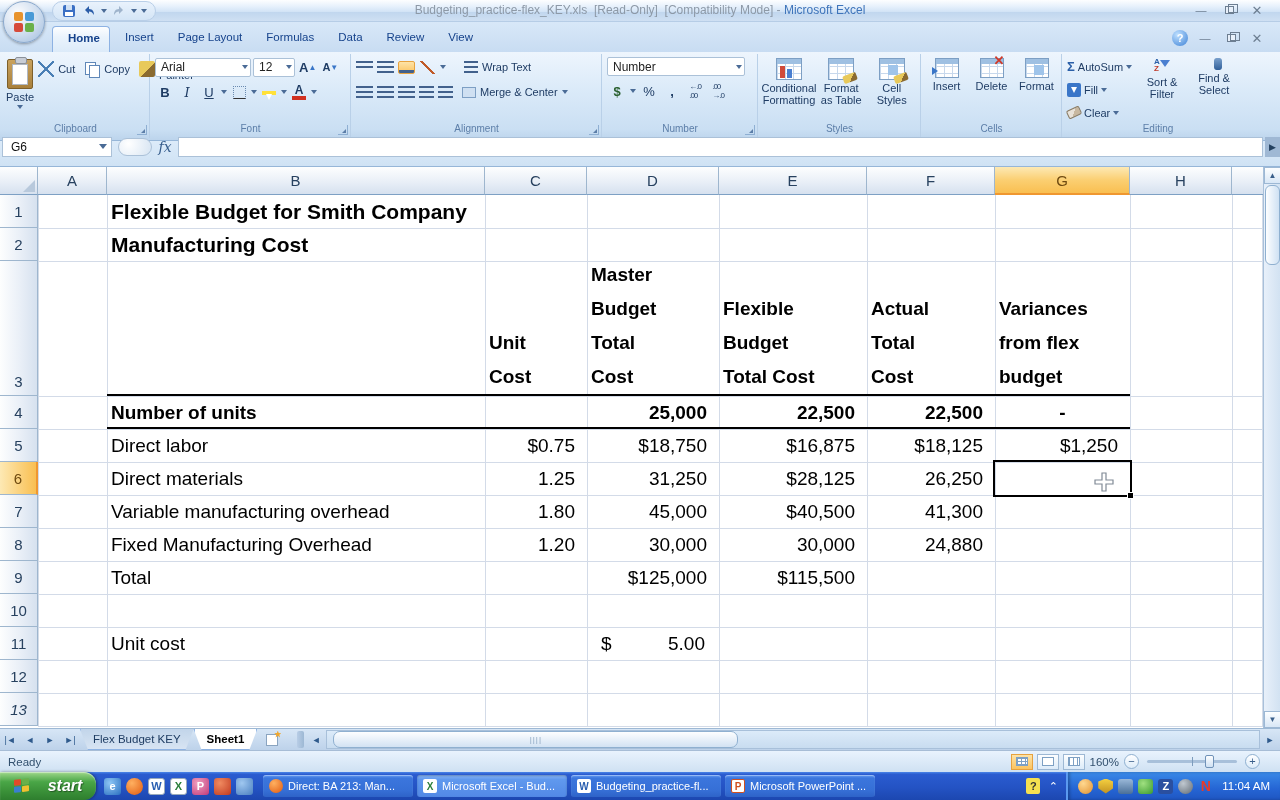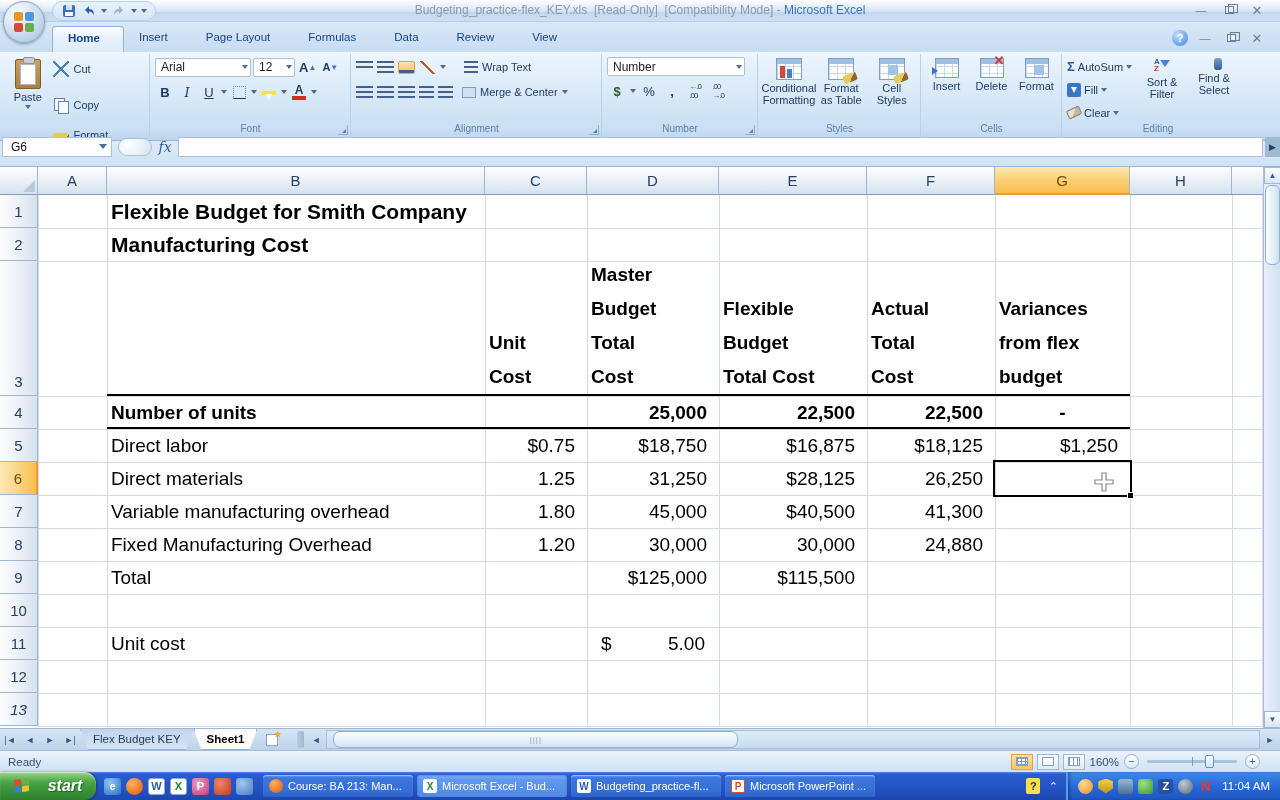--- a/index.html
+++ b/index.html
@@ -26,21 +26,21 @@
   #title-text .app{color:#3e74ba;}
   .winctl{position:absolute;top:3px;display:flex;gap:10px;align-items:center;}
   .wc{width:18px;height:14px;display:flex;align-items:center;justify-content:center;
       font-size:11px;color:#6d7e91;}
   .restore-ic{width:9px;height:8px;border:1px solid #6d7e91;position:relative;background:#e8f0fa;}
   .restore-ic:before{content:"";position:absolute;left:2px;top:-3px;width:8px;height:7px;border:1px solid #6d7e91;}
 
   
   #tabrow{position:absolute;left:0;top:22px;width:1280px;height:30px;background:linear-gradient(#d8e8f8,#c8dcf2);}
   #tabs{position:absolute;left:52px;top:4px;display:flex;height:26px;}
-  .rtab{padding:5px 23px 0 15px;font-size:11.5px;color:#15428b;height:26px;}
+  .rtab{padding:5px 9px 0 15px;font-size:11.5px;color:#15428b;height:26px;}
   .rtab.active{background:linear-gradient(#fdfeff,#eaf3fc 40%,#dcebf9);border:1px solid #8db2e3;border-bottom:none;
     border-radius:4px 4px 0 0;font-weight:bold;color:#15428b;}
   #tabrow .winctl{top:8px;}
   .help-btn{width:16px;height:16px;border-radius:50%;background:radial-gradient(circle at 35% 30%,#bfe0ff,#3e82d6);
     color:#fff;font-size:11px;font-weight:bold;display:flex;align-items:center;justify-content:center;}
 
   
   #ribbon{position:absolute;left:0;top:52px;width:1280px;height:89px;
     background:linear-gradient(#eef5fd,#dcebf9 40%,#cadff3 88%,#bcd4ec);
     border-bottom:1px solid #96b6d8;display:flex;padding:2px 2px 0 2px;}
@@ -48,21 +48,21 @@
     display:flex;flex-direction:column;}
   .rg-body{flex:1;display:flex;padding:3px 4px 0 4px;gap:4px;}
   .rg-label{height:15px;font-size:10px;color:#5c7ea8;text-align:center;position:relative;}
   .launcher{position:absolute;right:2px;top:2px;width:10px;height:10px;border:1px solid #8fafd2;
     border-top:none;border-left:none;}
   .launcher:before{content:"";position:absolute;right:1px;bottom:1px;width:0;height:0;
     border-top:4px solid transparent;border-right:4px solid #5c7ea8;}
   .bigbtn{width:44px;display:flex;flex-direction:column;align-items:center;font-size:11px;color:#1f3c64;
     padding-top:2px;gap:2px;}
   .bigbtn .dda{width:0;height:0;border-left:3px solid transparent;border-right:3px solid transparent;border-top:4px solid #4a6b96;}
-  .smallcol{display:flex;flex-direction:column;gap:16px;padding-top:2px;}
+  .smallcol{display:flex;gap:9px;padding-top:2px;}
   .sbtn{display:flex;align-items:center;gap:4px;font-size:11px;color:#1f3c64;height:20px;}
   .ic16{width:16px;height:16px;position:relative;flex:none;}
   
   .icon-paste{width:26px;height:30px;background:linear-gradient(#c9a25e,#a8803c);border:1px solid #7d5f2a;border-radius:2px;position:relative;}
   .icon-paste:before{content:"";position:absolute;left:4px;top:4px;right:4px;bottom:3px;background:#fff;border:1px solid #b0b8c4;}
   .icon-paste:after{content:"";position:absolute;left:7px;top:-3px;width:10px;height:5px;background:#c8cdd6;border:1px solid #8a9099;border-radius:2px;}
   .icon-cut{background:
     linear-gradient(45deg,transparent 44%,#4a7fb5 44%,#4a7fb5 56%,transparent 56%),
     linear-gradient(-45deg,transparent 44%,#4a7fb5 44%,#4a7fb5 56%,transparent 56%);}
   .icon-copy:before{content:"";position:absolute;left:1px;top:1px;width:9px;height:11px;background:#fff;border:1px solid #5f87b8;}
@@ -695,21 +695,21 @@
       <span class="ql" style="background:radial-gradient(circle at 35% 30%,#8ec6f5,#2a6fc0);">e</span>
       <span class="ql" style="background:radial-gradient(circle at 35% 30%,#ffb060,#e05a10);border-radius:50%;"></span>
       <span class="ql" style="background:#fff;color:#2a5fb0;border:1px solid #9ab;">W</span>
       <span class="ql" style="background:#fff;color:#2a7f3a;border:1px solid #9ab;">X</span>
       <span class="ql" style="background:radial-gradient(circle at 35% 30%,#f0a0c0,#c03a7a);">P</span>
       <span class="ql" style="background:radial-gradient(circle at 35% 30%,#f08a60,#c03a20);"></span>
       <span class="ql" style="background:radial-gradient(circle at 35% 30%,#a0c8f0,#4a7fc0);"></span>
     </div>
     <div class="taskbtn">
       <span class="tb-ic" style="background:radial-gradient(circle at 35% 30%,#ffb060,#e05a10);border-radius:50%;"></span>
-      <span class="tlabel">Course: BA 213: Man...</span>
+      <span class="tlabel">Direct: BA 213: Man...</span>
     </div>
     <div class="taskbtn active">
       <span class="tb-ic" style="background:#fff;color:#2a7f3a;">X</span>
       <span class="tlabel">Microsoft Excel - Bud...</span>
     </div>
     <div class="taskbtn">
       <span class="tb-ic" style="background:#fff;color:#2a5fb0;">W</span>
       <span class="tlabel">Budgeting_practice-fl...</span>
     </div>
     <div class="taskbtn">

